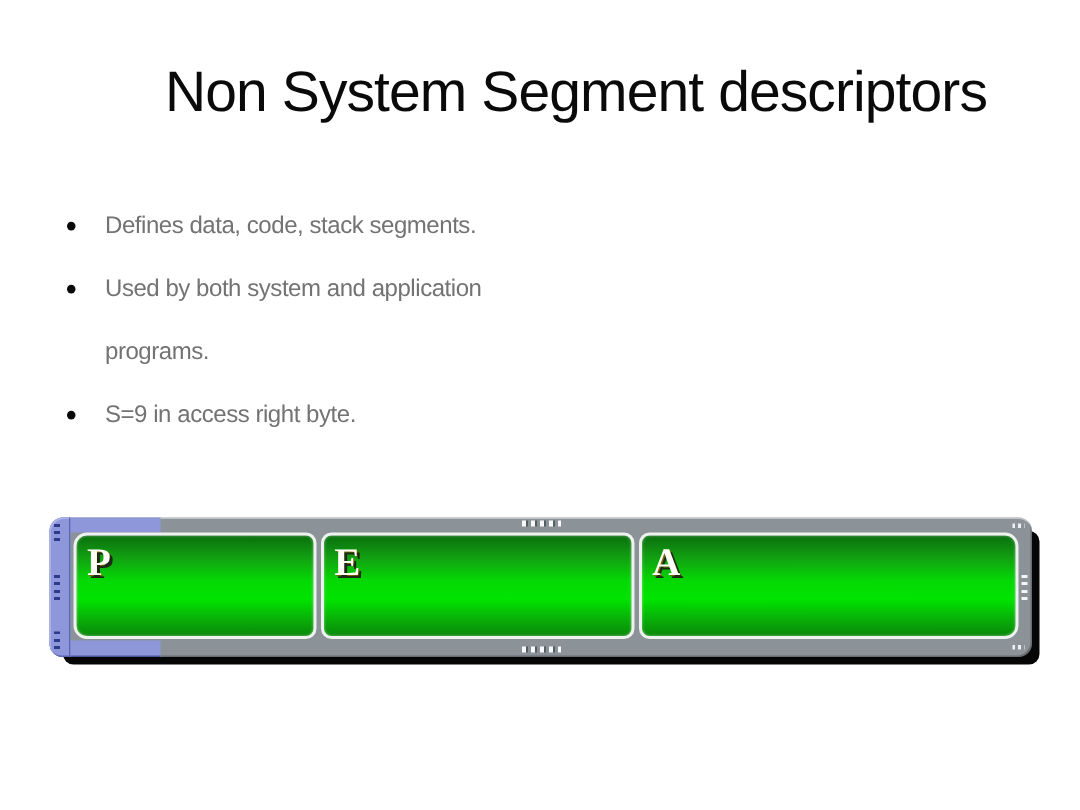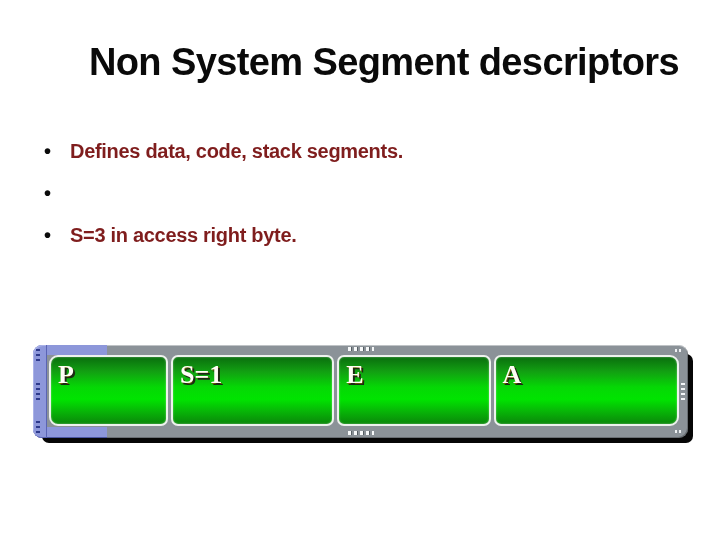--- a/index.html
+++ b/index.html
@@ -5,33 +5,33 @@
   html,body{margin:0;padding:0;}
   body{
     width:720px;height:540px;background:#ffffff;overflow:hidden;
     font-family:"Liberation Sans",sans-serif;position:relative;
   }
   .slide{position:absolute;inset:0;background:#ffffff;}
 
   
   .title{
     position:absolute;left:0;right:0;top:42px;
-    text-align:center;font-size:38px;font-weight:bold;
+    text-align:center;font-size:38px;font-weight:normal;
     letter-spacing:-0.6px;color:#0a0a0a;line-height:1.1;padding-left:48px;
   }
 
   
   .bullets{position:absolute;left:44px;top:130px;width:540px;}
   .bullet-item{display:flex;align-items:flex-start;}
   .bullet-dot{
     width:26px;flex:0 0 26px;font-size:20px;line-height:42px;
     color:#0a0a0a;font-weight:bold;
   }
   .bullet-text{
-    font-size:20px;font-weight:bold;color:#7f1d1d;
+    font-size:16px;font-weight:normal;color:#737373;
     line-height:42px;letter-spacing:-0.3px;white-space:pre-line;
   }
 
   
   .graphic{
     position:absolute;left:33px;top:345px;width:655px;height:93px;
     background:#8b9298;border-radius:9px;
     box-shadow:7px 7px 0 -2px #060606,
                inset 0 1px 0 rgba(255,255,255,.45),
                inset -1px -1px 0 rgba(0,0,0,.25);
@@ -103,24 +103,26 @@
 
   <div class="title">Non System Segment descriptors</div>
 
   <div class="bullets">
     <div class="bullet-item">
       <span class="bullet-dot">•</span>
       <span class="bullet-text">Defines data, code, stack segments.</span>
     </div>
     <div class="bullet-item">
       <span class="bullet-dot">•</span>
+      <span class="bullet-text">Used by both system and application
+programs.</span>
     </div>
     <div class="bullet-item">
       <span class="bullet-dot">•</span>
-      <span class="bullet-text">S=3 in access right byte.</span>
+      <span class="bullet-text">S=9 in access right byte.</span>
     </div>
   </div>
 
   <div class="graphic">
     <div class="accent-top"></div>
     <div class="accent-bottom"></div>
     <div class="accent-left">
       <div class="accent-marks marks-a"></div>
       <div class="accent-marks marks-b"></div>
       <div class="accent-marks marks-c"></div>
@@ -128,23 +130,20 @@
     <div class="dots-h dots-top"></div>
     <div class="dots-h dots-bot"></div>
     <div class="dots-right"></div>
     <div class="corner-dots corner-tr"></div>
     <div class="corner-dots corner-br"></div>
 
     <div class="fields-row">
         <div class="field-cell" style="flex-grow: 57; flex-basis: 0px;">
           <span class="field-label">P</span>
         </div>
-        <div class="field-cell" style="flex-grow: 79; flex-basis: 0px;">
-          <span class="field-label">S=1</span>
-        </div>
         <div class="field-cell" style="flex-grow: 74; flex-basis: 0px;">
           <span class="field-label">E</span>
         </div>
         <div class="field-cell" style="flex-grow: 90; flex-basis: 0px;">
           <span class="field-label">A</span>
         </div>
       </div>
   </div>
 
 </div>

